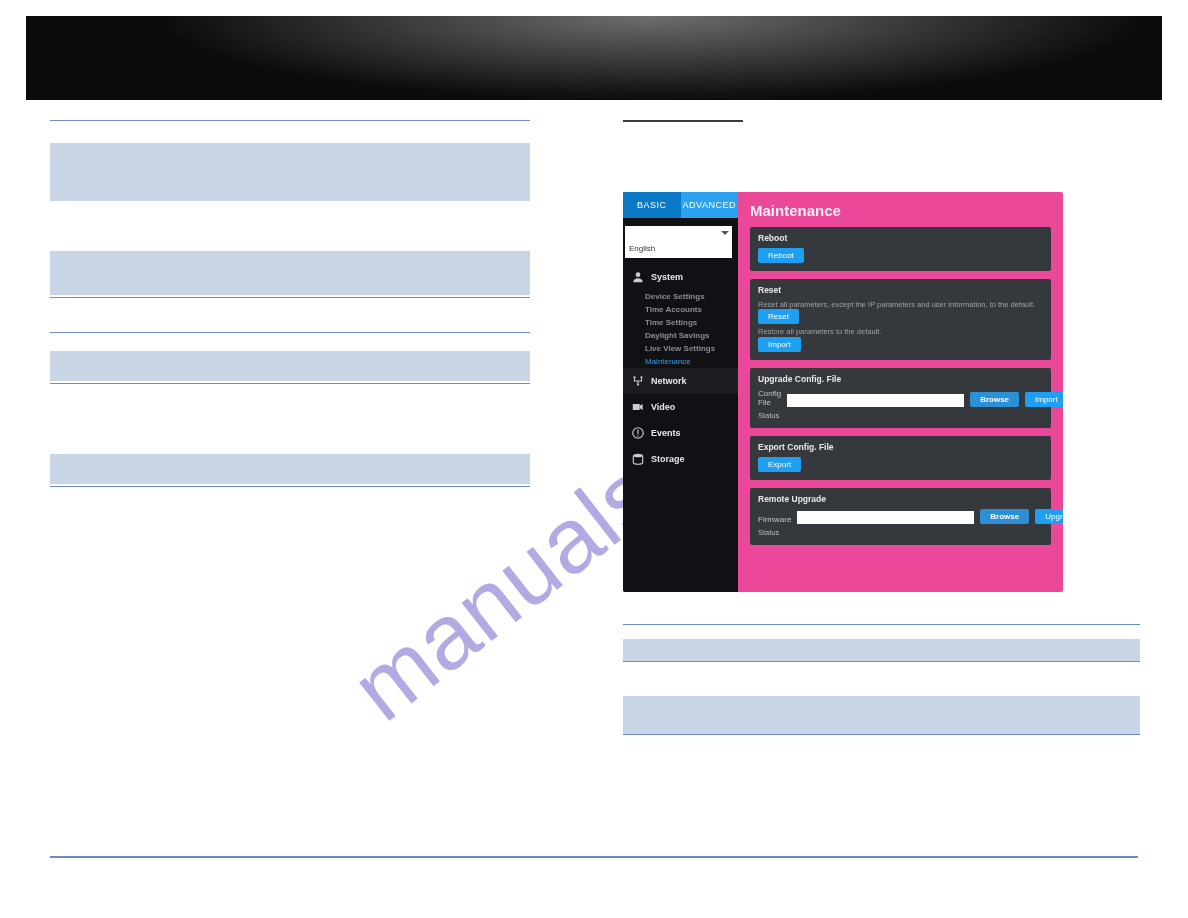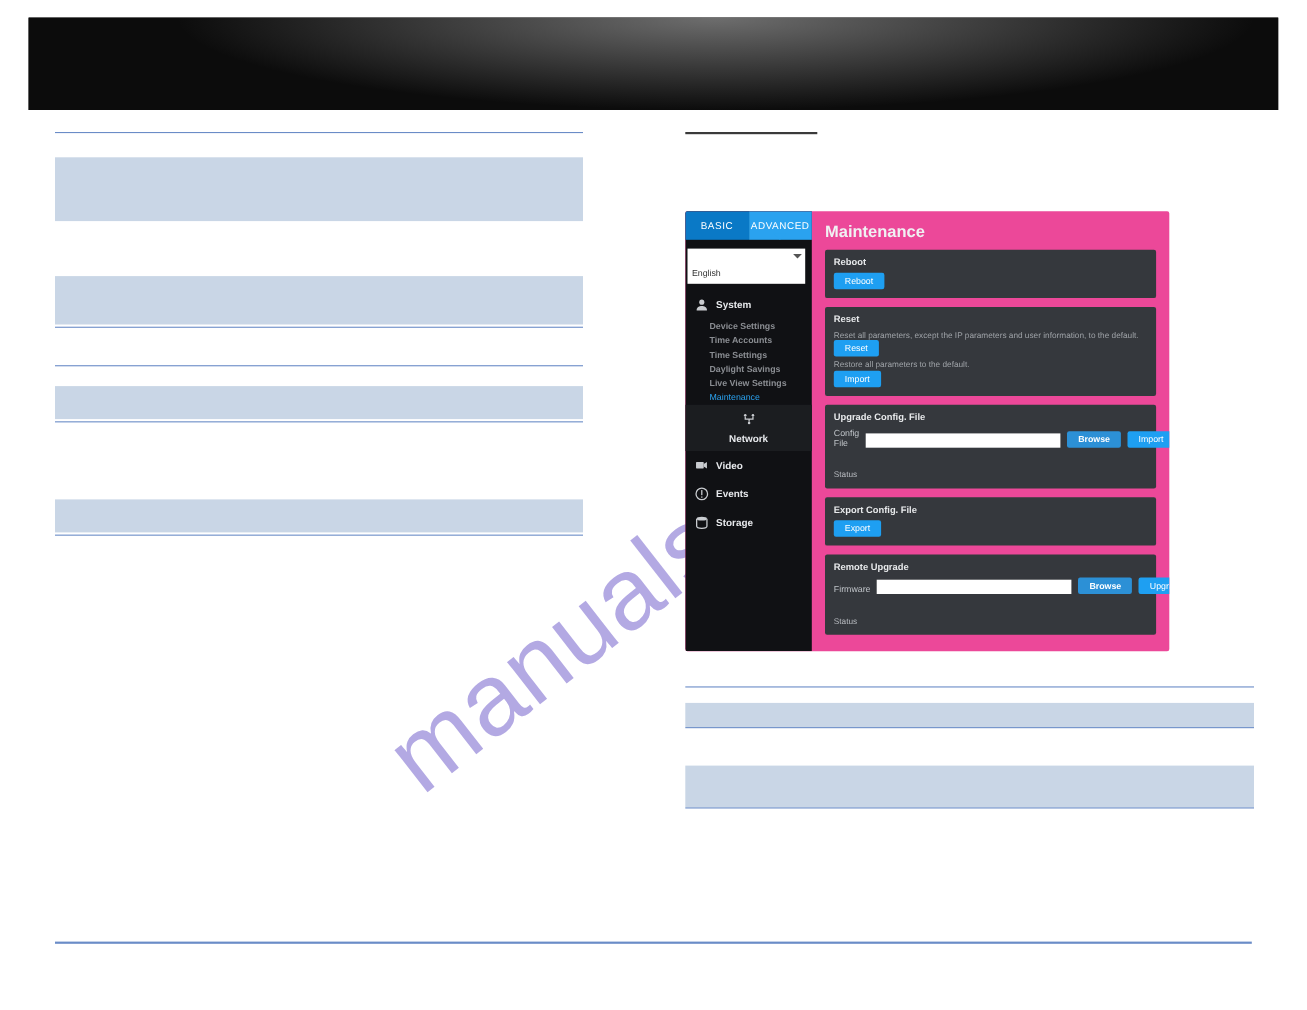--- a/index.html
+++ b/index.html
@@ -105,21 +105,21 @@
   .shot .lang::after{
     content:""; position:absolute; right:3px; top:5px;
     border:4px solid transparent; border-top-color:#555;
   }
   .shot .sb-group { margin-top:6px; }
   .shot .sb-title {
     display:flex; align-items:center; gap:6px;
     color:#e7e9ec; font-weight:bold; font-size:9px;
     padding:6px 8px;
   }
-  .shot .sb-title.network { background:#1b1d20;flex-direction:column; }
+  .shot .sb-title.network { background:#1b1d20; }
   .shot .sb-icon { width:14px; height:14px; display:inline-block; }
   .shot .sb-sub { padding:2px 6px 2px 22px; color:#33b1ff; font-size:8px; }
   .shot .sb-sub.dim { color:#8a8d92;font-weight:bold; }
   .shot .sb-sub.active { color:#2aa2ef; }
 
   .shot .main {
     position:absolute; left:115px; right:0; top:0; bottom:0;
     padding:10px 12px 8px 12px;
   }
   .shot h1 { font-size:15px; color:#f0f1f3; font-weight:600; margin-bottom:8px; }
@@ -131,21 +131,21 @@
     display:inline-block; background:#1e9ff2; color:#fff;
     font-size:8px; padding:3px 10px; border-radius:2px;
   }
   .shot .btn.muted { background:#2c90d6;font-weight:bold; }
   .shot .note { color:#9ea2a7; font-size:7.5px; margin-top:3px; line-height:1.25; }
   .shot .row { display:flex; align-items:flex-end; gap:6px; margin-top:4px; }
   .shot .row .lbl { width:52px; color:#bfc3c8; font-size:8px; }
   .shot .row input.txt {
     flex:1; height:13px; background:#fff; border:none;
   }
-  .shot .hint { color:#b7babf; font-size:7.5px; margin-top:20px; }
+  .shot .hint { color:#b7babf; font-size:7.5px; margin-top:4px; }
 
   
   .footer-rule {
     position:absolute; left:50px; right:50px; top:856px;
     height:2px; background:#6a8cc7;
   }
 
   
   svg { fill:#c9ccd0; }
 </style>

